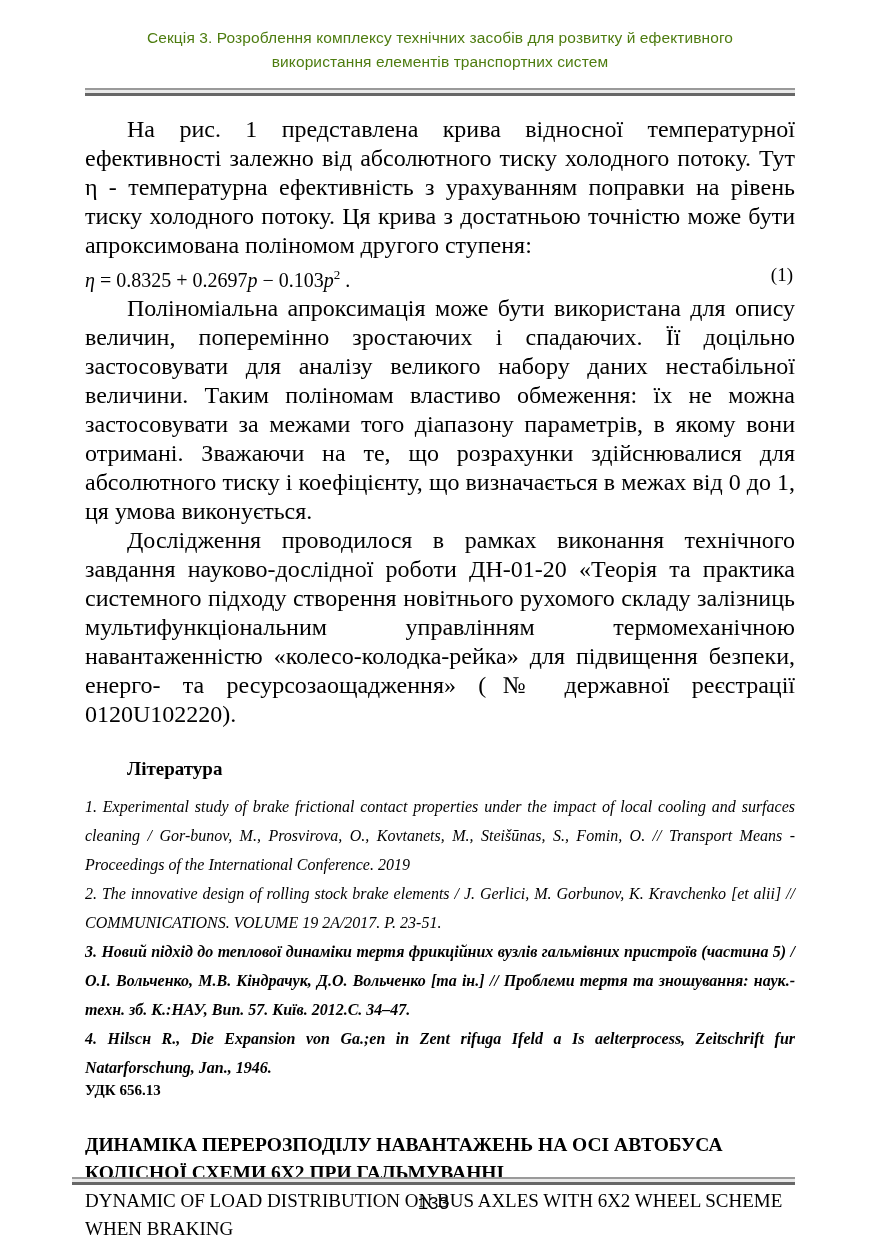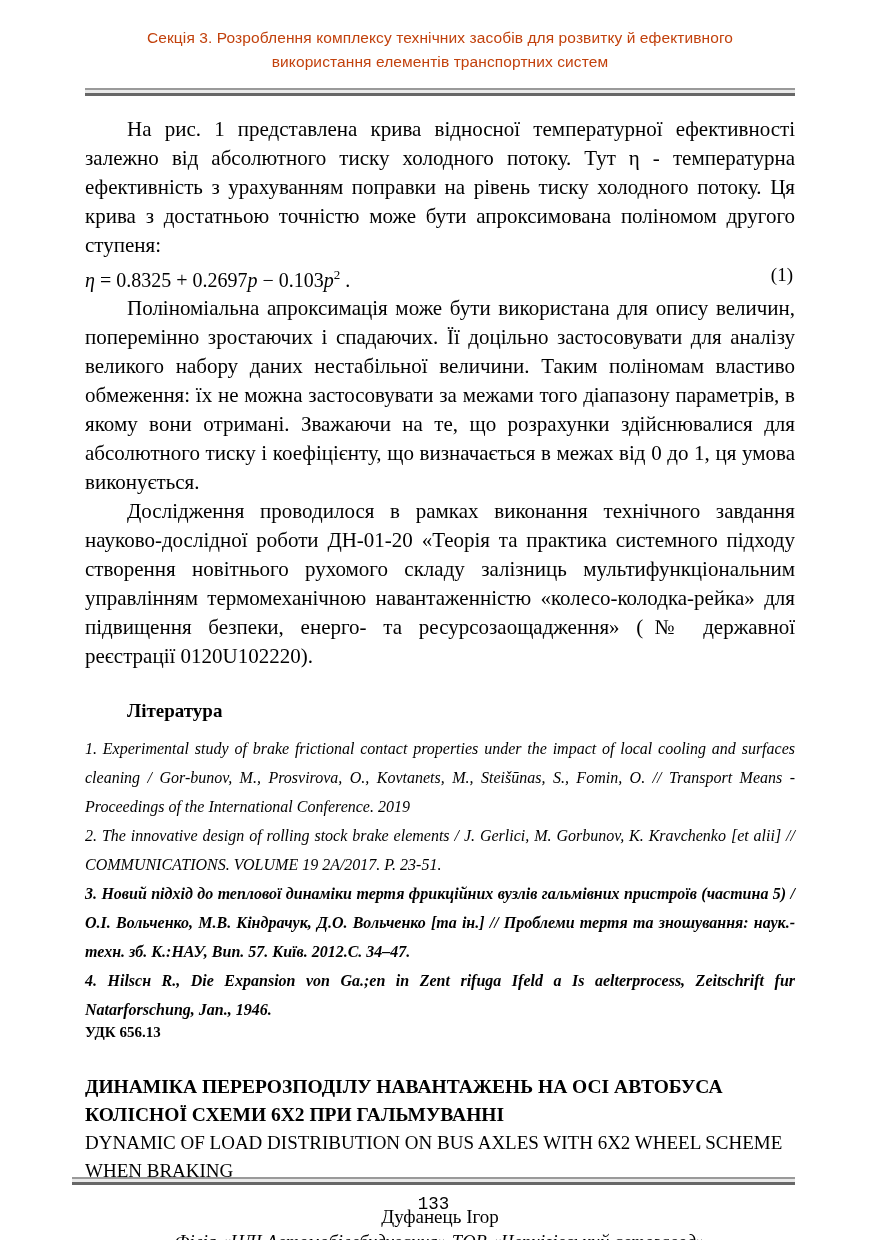--- a/index.html
+++ b/index.html
@@ -22,33 +22,33 @@
     padding: 26px 82px 0 85px;
   }
   
   .running-head {
     font-family: "Liberation Sans", sans-serif;
     font-size: 15.5px;
     line-height: 24px;
     text-align: center;
     max-width: 690px;
     margin: 0 auto;
-    color: #c2410c;
+    color: #4d7c0f;
     letter-spacing: 0.1px;
   }
   .double-rule {
     height: 3px;
     border-top: 2px solid #9a9a9a;
     border-bottom: 3px solid #676767;
     background: #e9e9e9;
     margin-top: 14px;
   }
   
   .para {
-    font-size: 21px;
+    font-size: 24px;
     line-height: 29px;
     text-align: justify;
     text-indent: 42px;
     margin: 0;
   }
   .first-para { margin-top: 19px; }
   
   .formula-row {
     position: relative;
     margin: 3px 0 2px 0;

